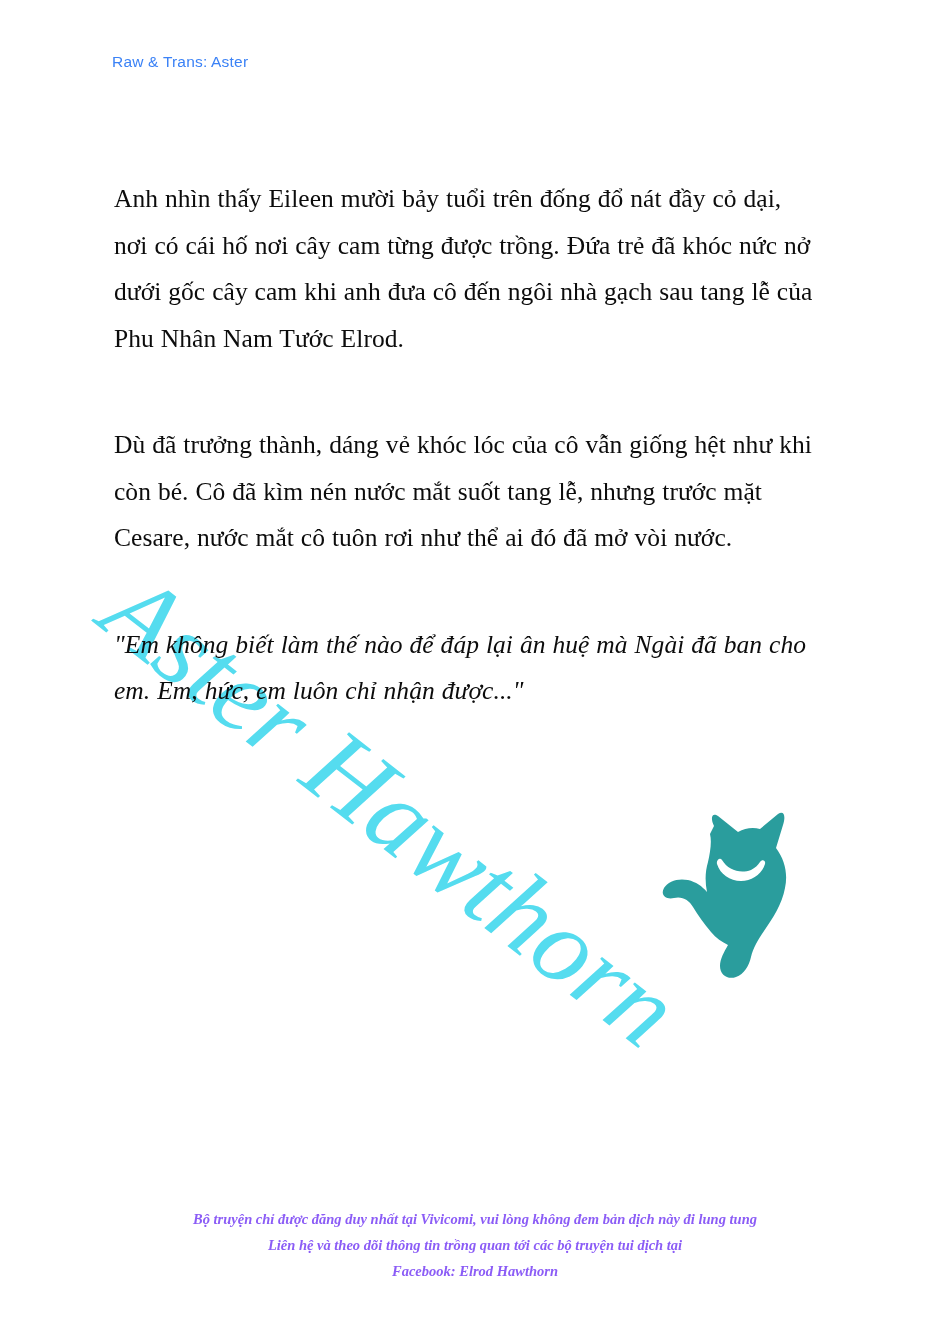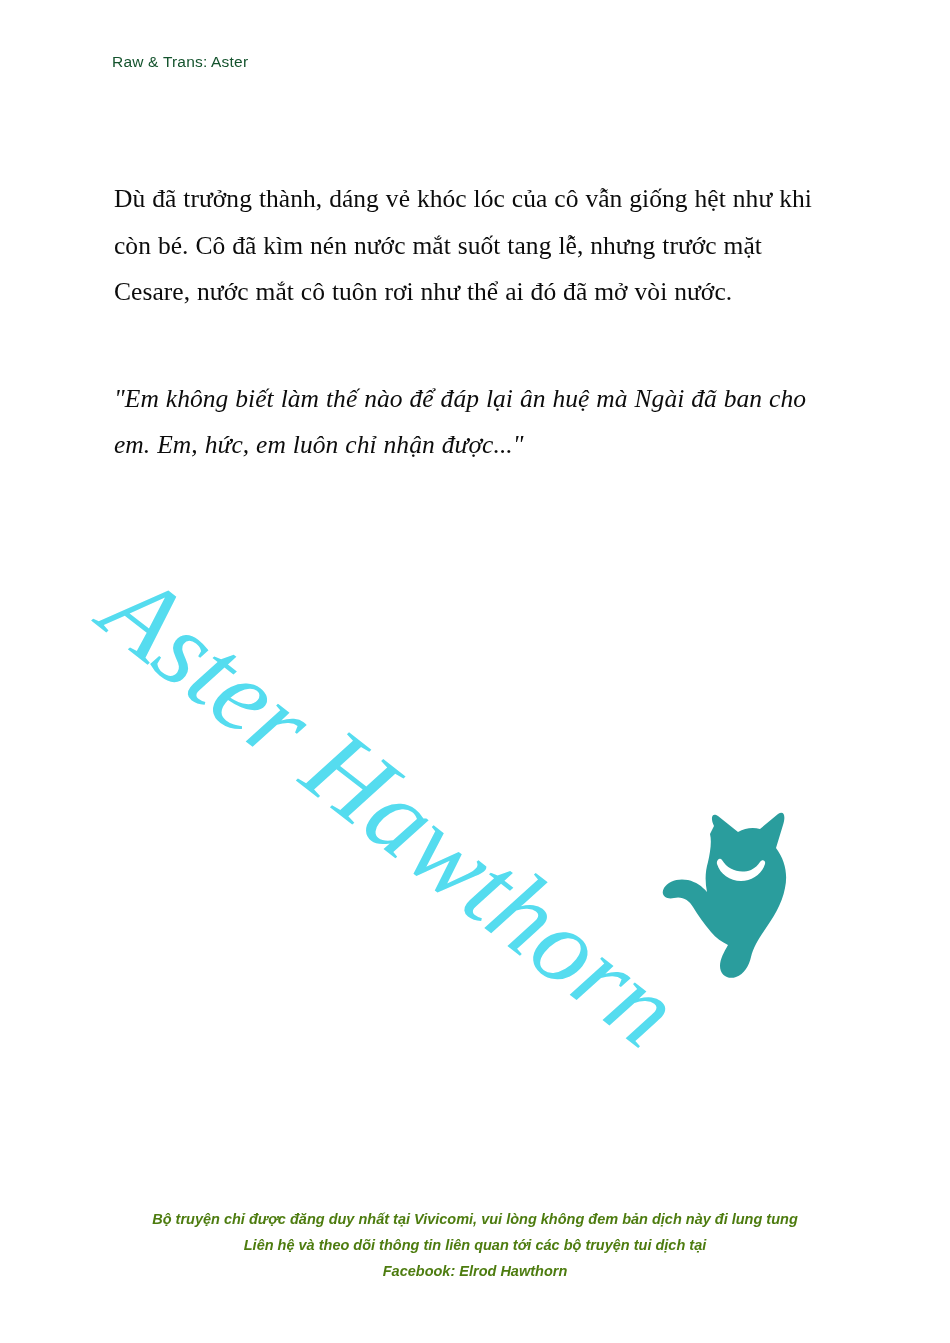--- a/index.html
+++ b/index.html
@@ -26,21 +26,21 @@
   }
 
   
   .header {
     position:absolute;
     left:112px;
     top:53px;
     font-family:"Liberation Sans", sans-serif;
     font-size:15.5px;
     letter-spacing:0.2px;
-    color:#14532d;
+    color:#3b82f6;
     white-space:nowrap;
   }
 
   
   .watermark {
     position:absolute;
     left:118px;
     top:352px;
     width:640px;
     height:520px;
@@ -90,26 +90,26 @@
   .para + .para { margin-top:60px; }
   .para.italic { font-style:italic; }
 
   
   .footer-note {
     position:absolute;
     left:0;
     right:0;
     top:1206px;
     text-align:center;
-    font-family:Liberation Sans, sans-serif;
+    font-family:Liberation Serif, serif;
     font-style:italic;
     font-weight:bold;
     font-size:14.5px;
     line-height:26px;
-    color:#4d7c0f;
+    color:#8b5cf6;
     z-index:3;
   }
   .footer-note div { white-space:nowrap; }
 
   
   .logo {
     position:absolute;
     left:12px;
     top:1291px;
     width:150px;
@@ -160,24 +160,25 @@
         C 103 56 106 53 108 50
         C 110 47 114 48 113 52
         C 110 62 100 69 89 69
         C 78 69 68 62 65 52
         C 64 48 68 45 70 48
         Z"></path>
     </svg>
   </div>
 
   <div class="content">
+    <p class="para">Anh nhìn thấy Eileen mười bảy tuổi trên đống đổ nát đầy cỏ dại, nơi có cái hố nơi cây cam từng được trồng. Đứa trẻ đã khóc nức nở dưới gốc cây cam khi anh đưa cô đến ngôi nhà gạch sau tang lễ của Phu Nhân Nam Tước Elrod.</p>
     <p class="para">Dù đã trưởng thành, dáng vẻ khóc lóc của cô vẫn giống hệt như khi còn bé. Cô đã kìm nén nước mắt suốt tang lễ, nhưng trước mặt Cesare, nước mắt cô tuôn rơi như thể ai đó đã mở vòi nước.</p>
     <p class="para italic">"Em không biết làm thế nào để đáp lại ân huệ mà Ngài đã ban cho em. Em, hức, em luôn chỉ nhận được..."</p>
   </div>
 
   <div class="footer-note">
     <div>Bộ truyện chỉ được đăng duy nhất tại Vivicomi, vui lòng không đem bản dịch này đi lung tung</div>
-    <div>Liên hệ và theo dõi thông tin liên quan tới các bộ truyện tui dịch tại</div>
+    <div>Liên hệ và theo dõi thông tin trồng quan tới các bộ truyện tui dịch tại</div>
     <div>Facebook: Elrod Hawthorn</div>
   </div>
 
 
 </div>
 
 </body></html>

